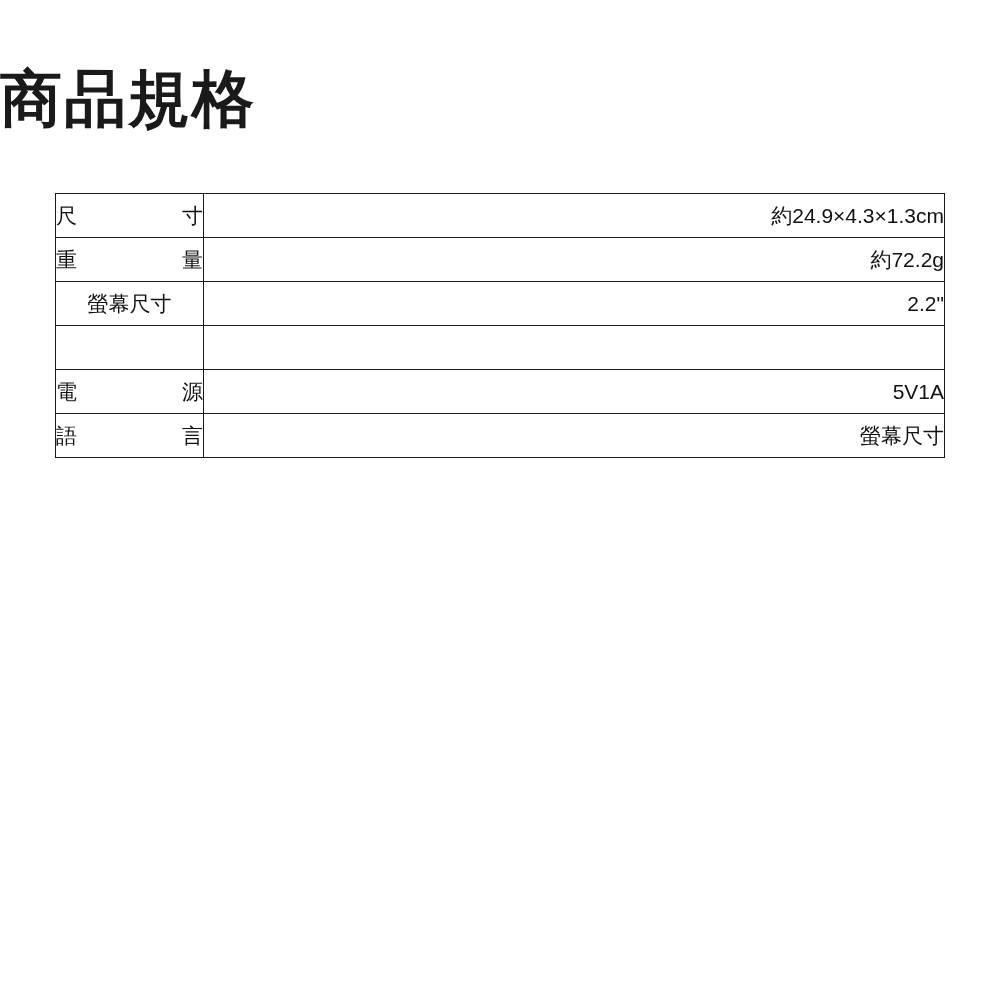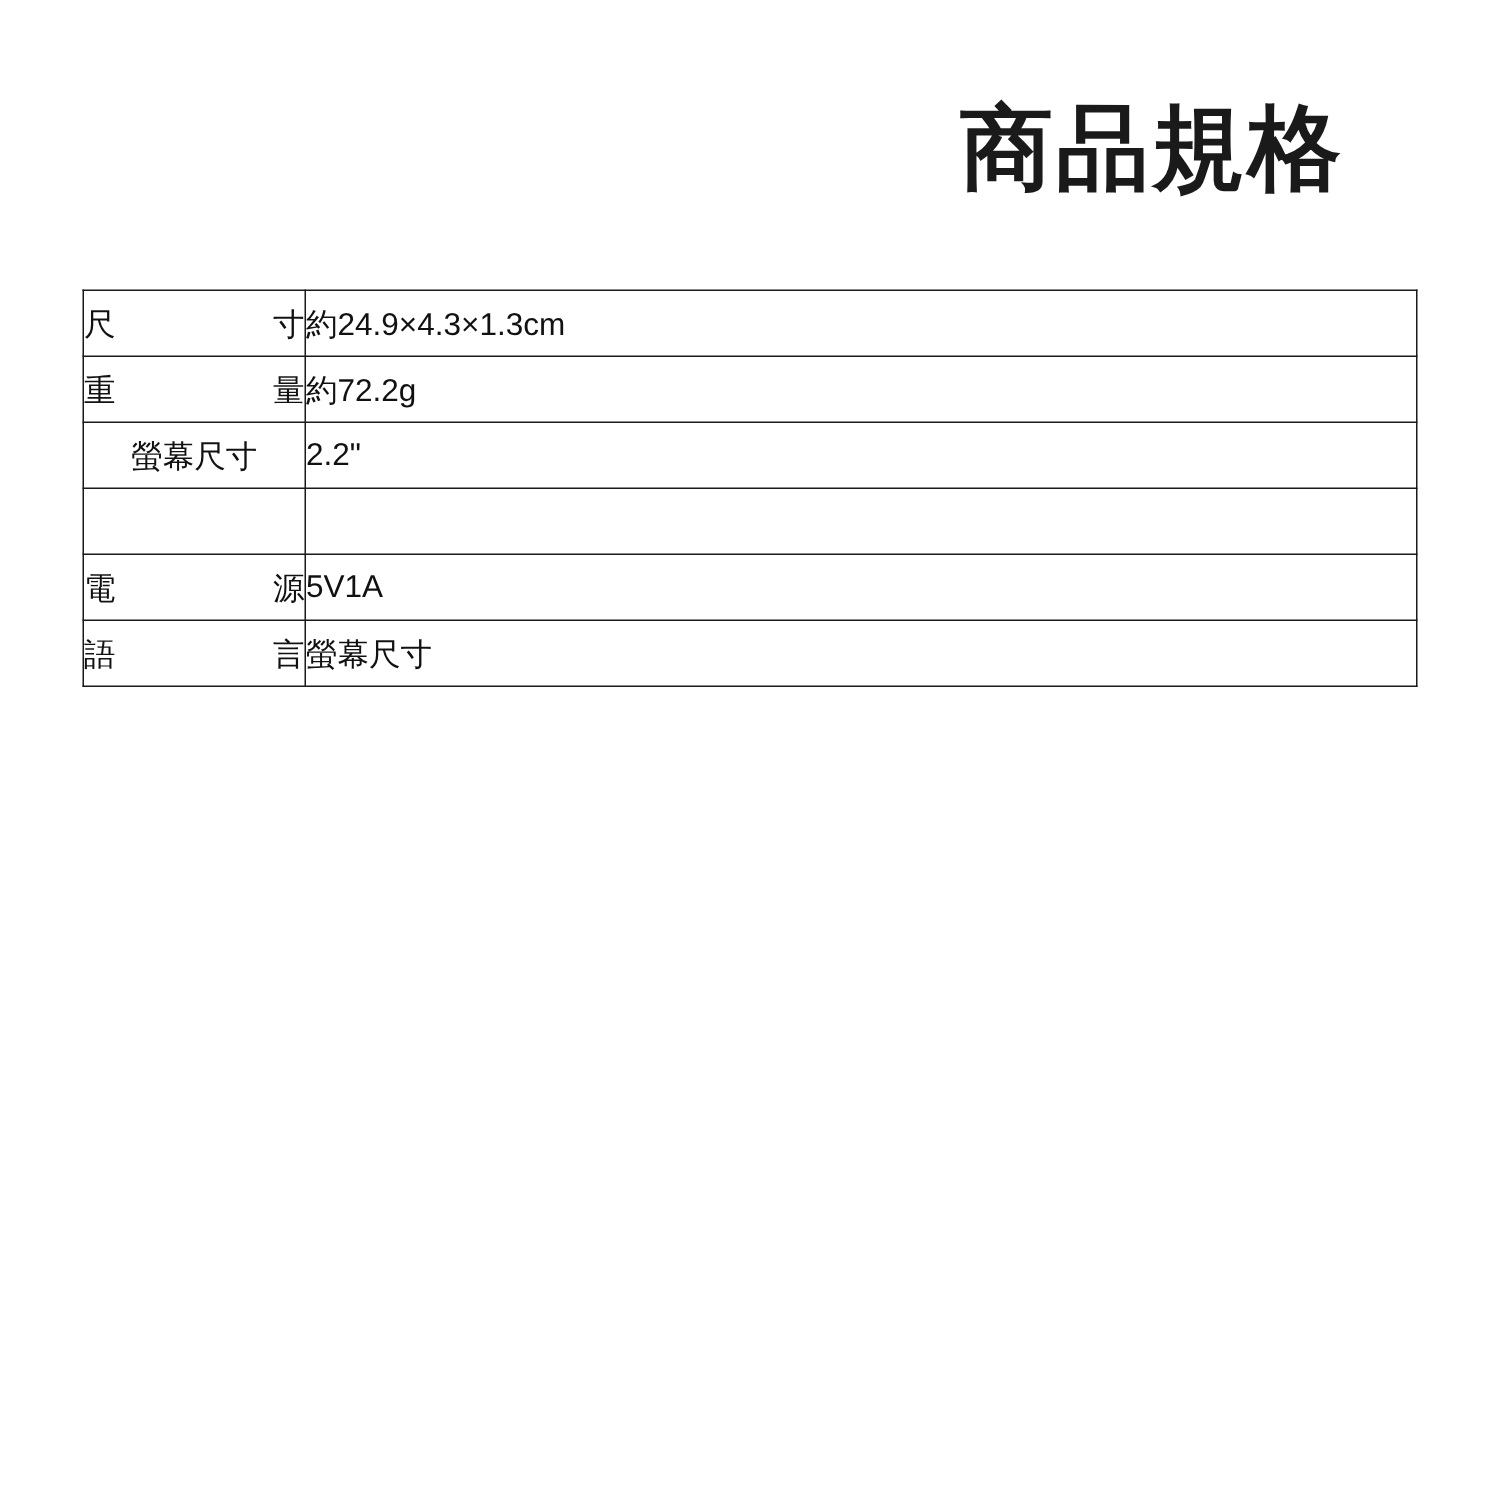--- a/index.html
+++ b/index.html
@@ -21,21 +21,21 @@
     height: 1000px;
     position: relative;
     box-sizing: border-box;
   }
 
   .page-title {
     position: absolute;
     top: 68px;
     left: 0;
     width: 896px;
-    text-align: right;
+    text-align: left;
     font-size: 62px;
     font-weight: bold;
     letter-spacing: 2px;
     line-height: 1.0;
     color: #1a1a1a;
     font-family: "DejaVu Sans", "Liberation Sans", sans-serif;
   }
 
   .spec-table-wrap {
     position: absolute;
@@ -74,21 +74,21 @@
   }
 
   td.spec-label.nospread .label-inner {
     display: block;
     text-align: center;
     font-family: Liberation Serif, serif;
   }
 
   td.spec-value {
     padding-left: 14px;
-    text-align: left;
+    text-align: right;
     letter-spacing: 0px;
   }
 
   .empty-cell {
     height: 44px;
   }
 </style>
 </head>
 <body>
 

